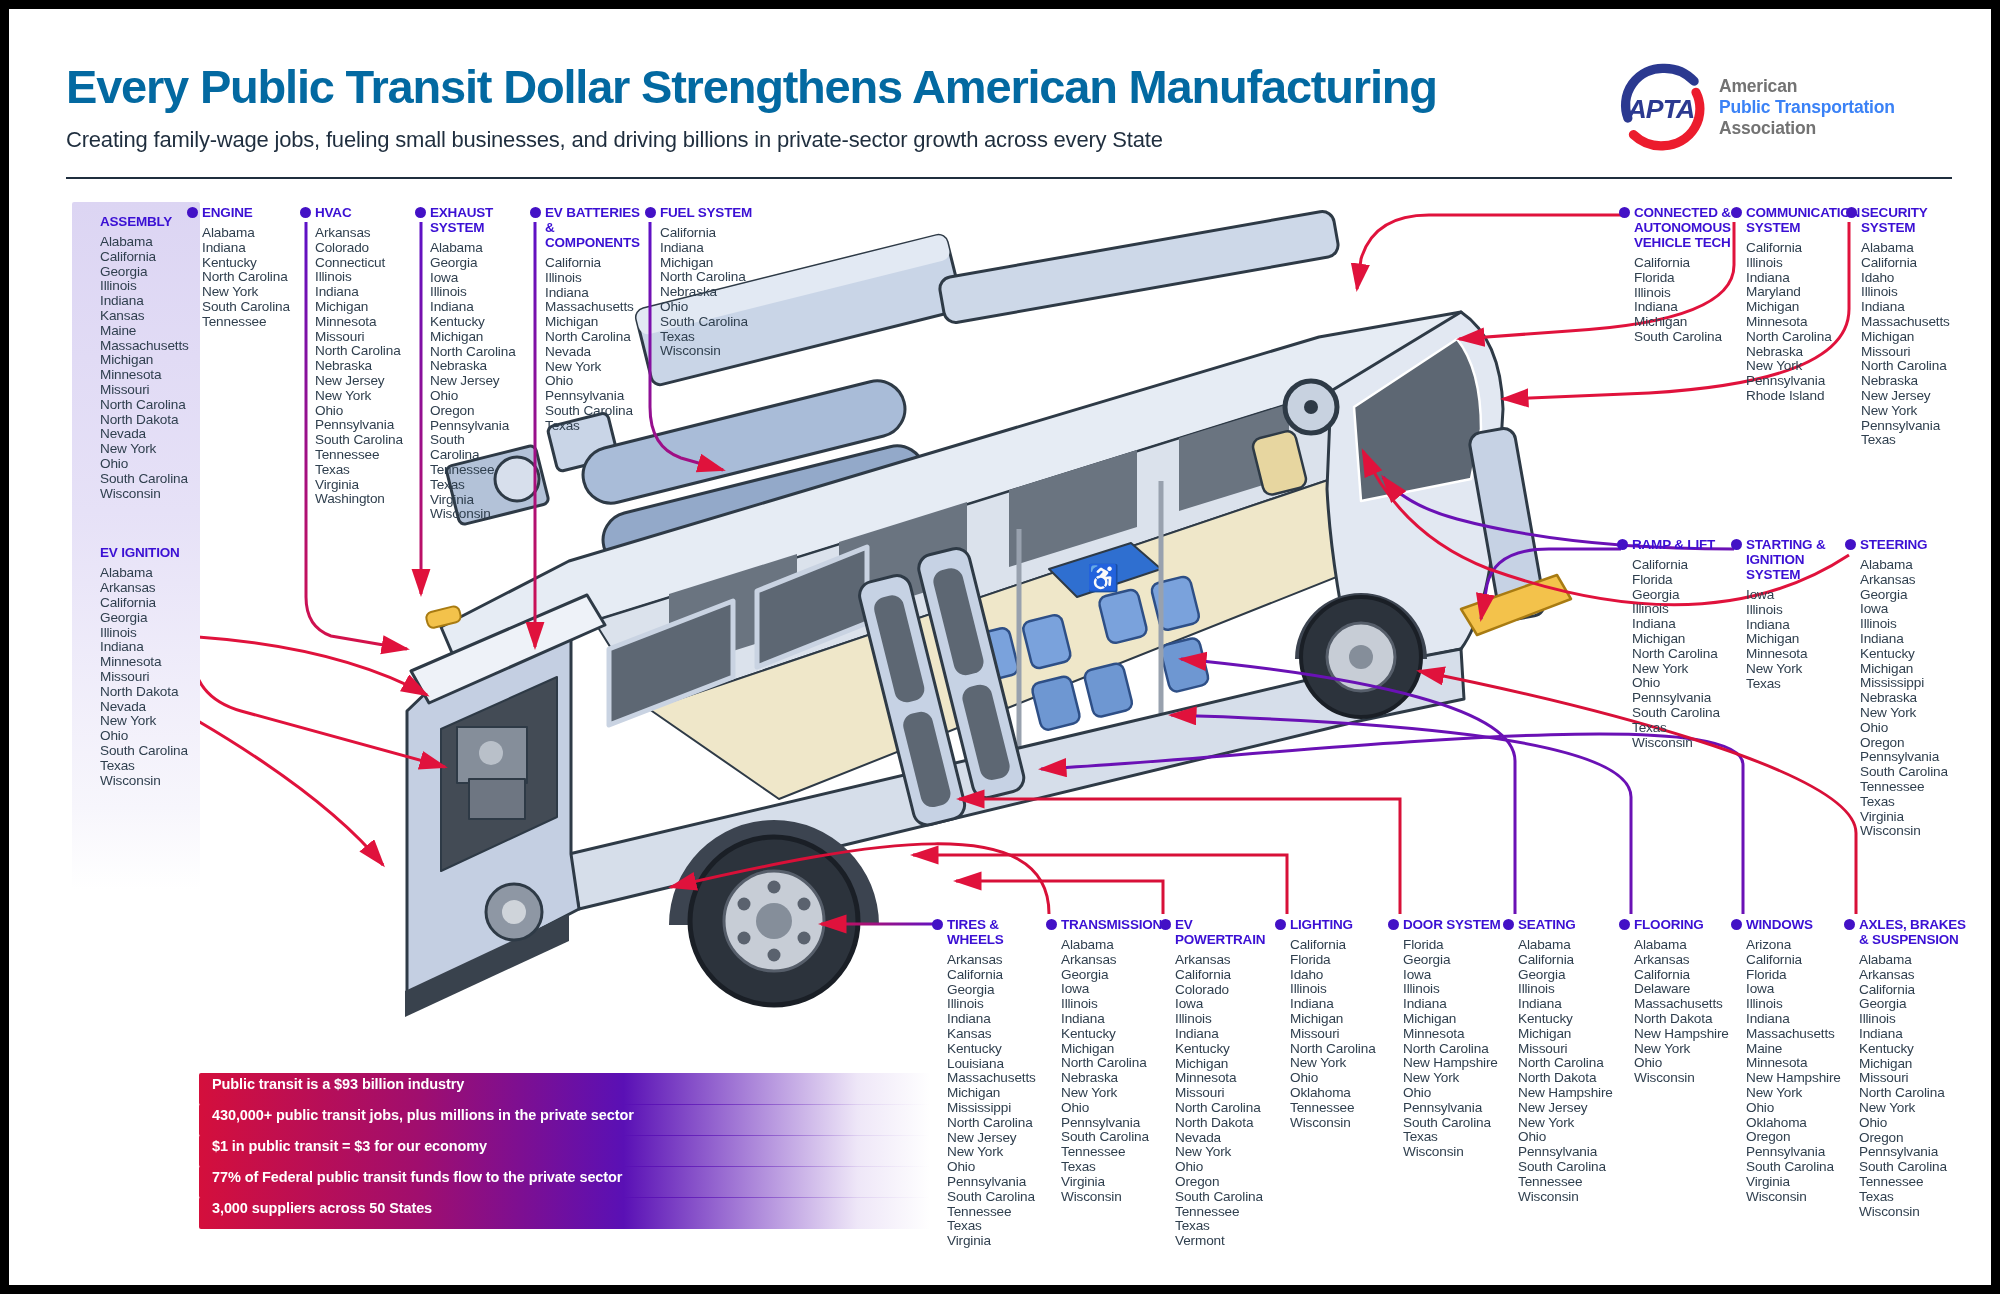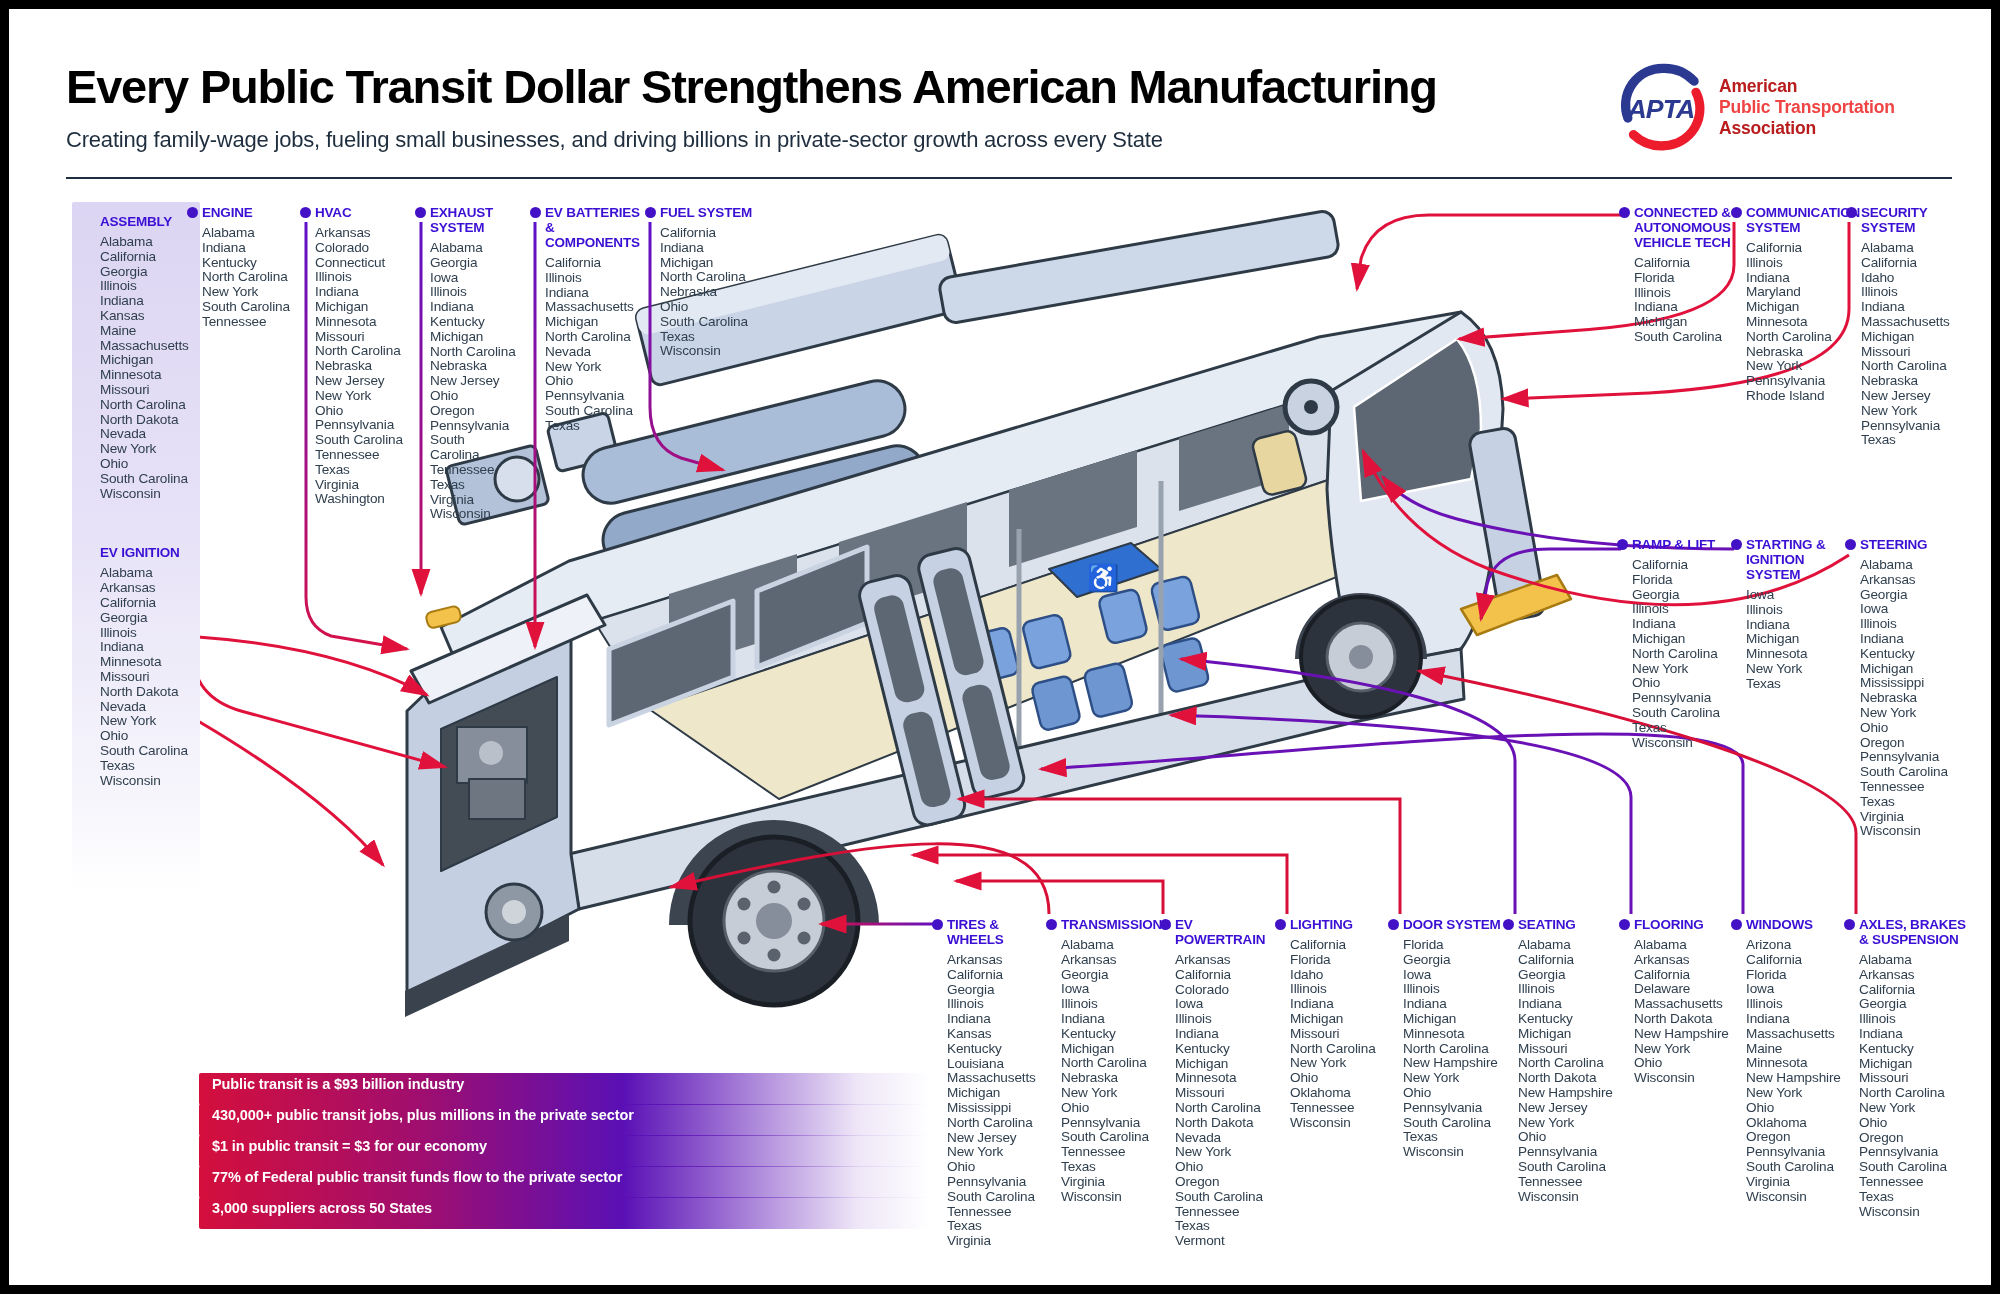--- a/index.html
+++ b/index.html
@@ -1,22 +1,22 @@
 <!DOCTYPE html>
 <html><head>
 <meta charset="utf-8">
 <style>
   html,body{margin:0;padding:0;background:#000;}
   .page{position:relative;width:2000px;height:1294px;background:#fff;border:9px solid #000;box-sizing:border-box;overflow:hidden;font-family:"Liberation Sans",sans-serif;}
-  .title{position:absolute;left:57px;top:50px;font-size:47px;font-weight:bold;letter-spacing:-1.2px;color:#000000;margin:0;}
+  .title{position:absolute;left:57px;top:50px;font-size:47px;font-weight:bold;letter-spacing:-1.2px;color:#0369a1;margin:0;}
   .subtitle{position:absolute;left:57px;top:118px;font-size:22px;color:#1F2E3E;margin:0;letter-spacing:-0.2px;}
   .rule{position:absolute;left:57px;top:168px;width:1886px;height:2px;background:#1F2E3E;}
   .logo{position:absolute;left:1606px;top:52px;display:flex;align-items:center;gap:12px;}
   .logo-text{font-size:17.5px;font-weight:bold;line-height:21px;letter-spacing:-0.2px;}
-  .lt-red{color:#b91c1c;} .lt-blue{color:#ef4444;}
+  .lt-red{color:#737373;} .lt-blue{color:#3b82f6;}
   .art{position:absolute;left:0;top:0;width:2000px;height:1294px;}
   .group{position:absolute;width:110px;}
   .group h3{margin:0 0 6px 0;font-size:13.5px;line-height:15px;font-weight:bold;color:#3B10D4;letter-spacing:-0.2px;}
   .dot{position:absolute;left:-15px;top:2px;width:11px;height:11px;border-radius:50%;background:#4311C6;}
   .st{font-size:13.6px;line-height:14.8px;color:#2F3F4E;letter-spacing:-0.15px;}
   .abox{position:absolute;left:63px;top:193px;width:128px;height:688px;background:linear-gradient(180deg,#DCD5F3 0%,#E6E1F7 45%,#F7F6FC 88%,#fff 100%);border-radius:2px;padding:12px 0 0 28px;box-sizing:border-box;}
   .abox .group{position:static;width:108px;}
   .bar{position:absolute;left:190px;height:32px;width:732px;border-radius:2px;background:linear-gradient(90deg,#D40F3C 0%,#A00E6E 30%,#5A10B5 58%,rgba(90,16,181,0.10) 90%,rgba(90,16,181,0) 100%);color:#fff;font-size:14.5px;font-weight:bold;line-height:23px;padding-left:13px;box-sizing:border-box;letter-spacing:-0.1px;}
 </style>
 </head>

